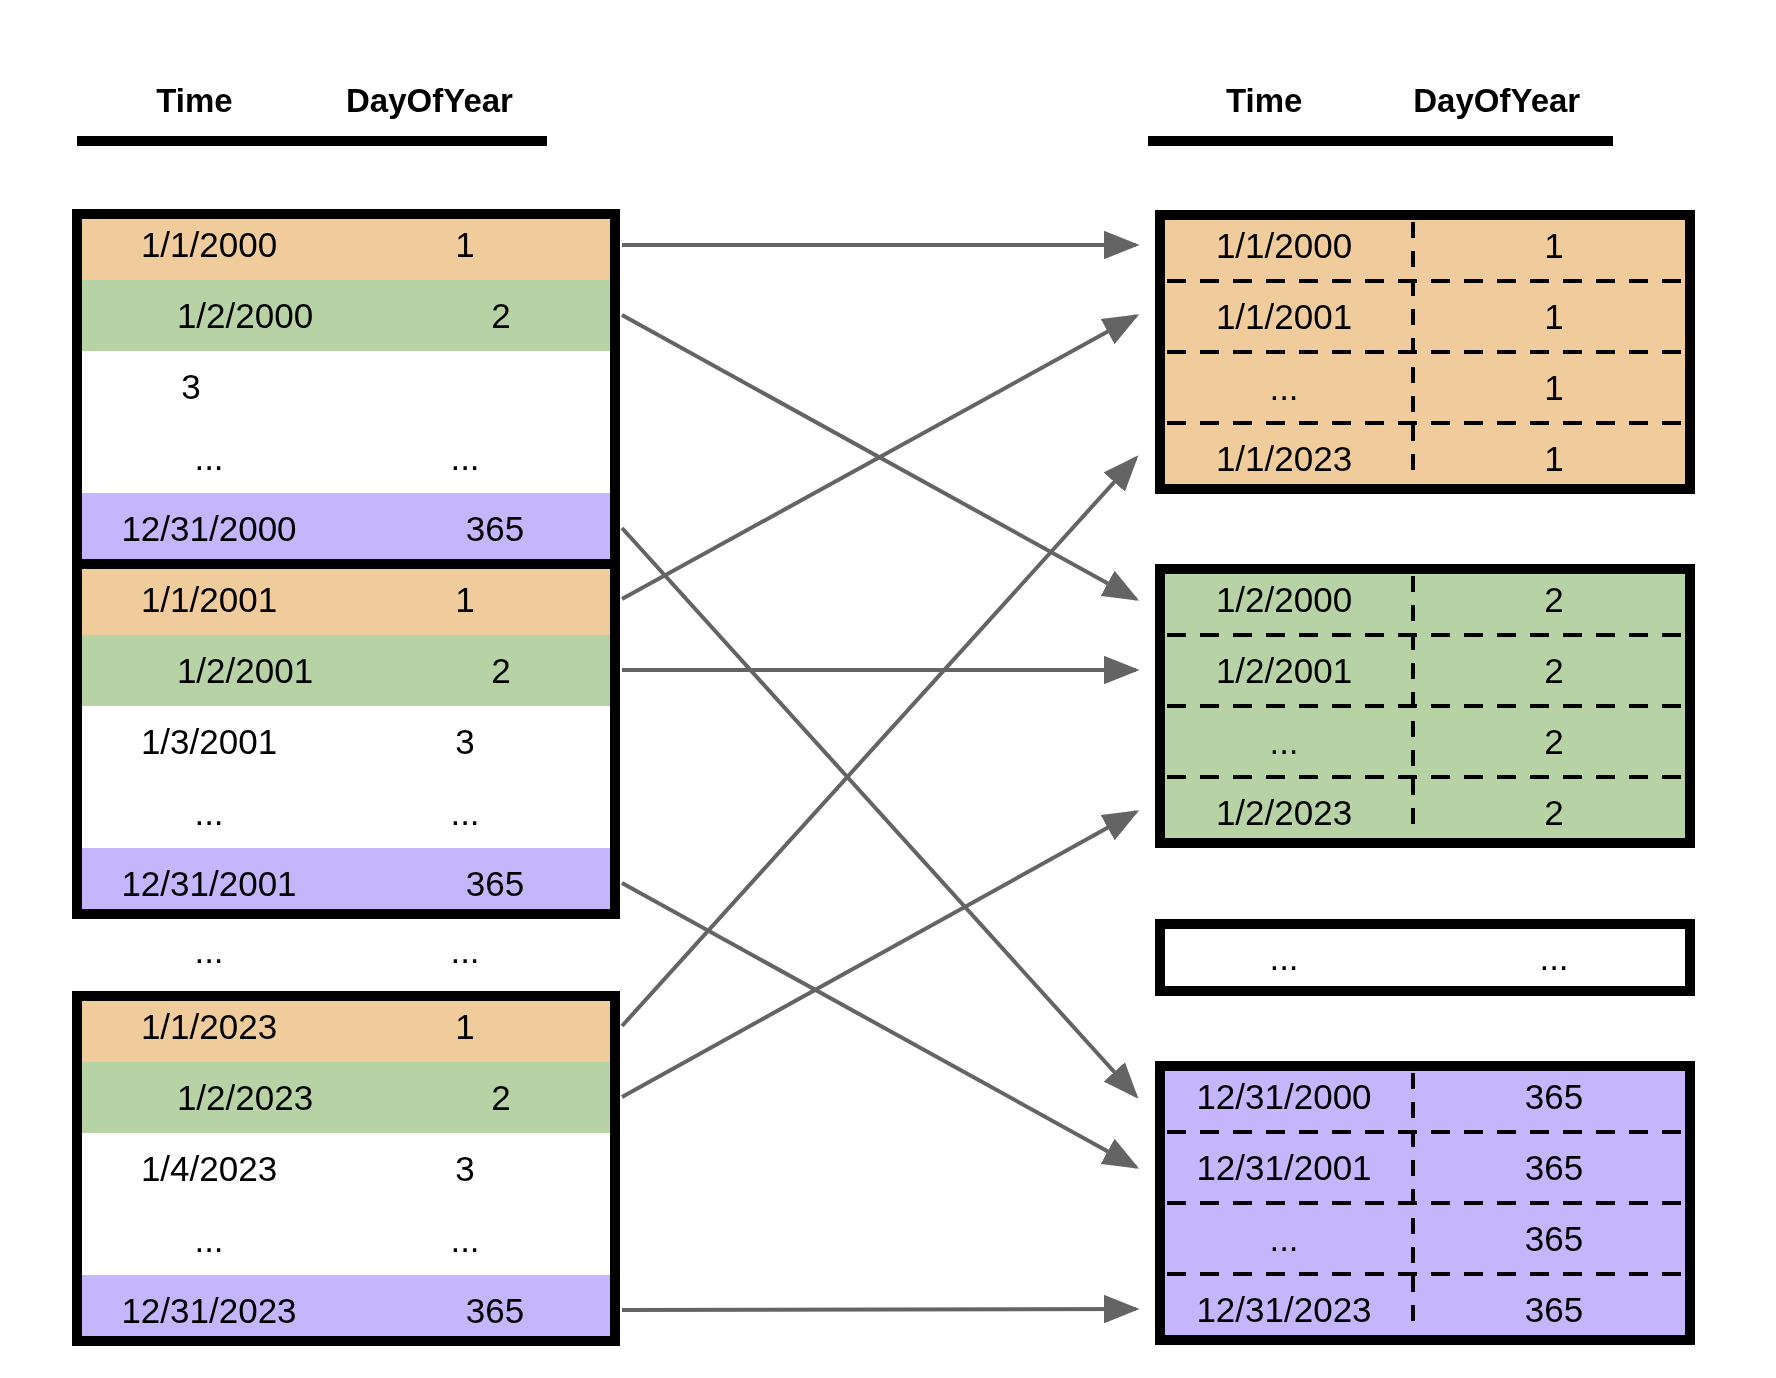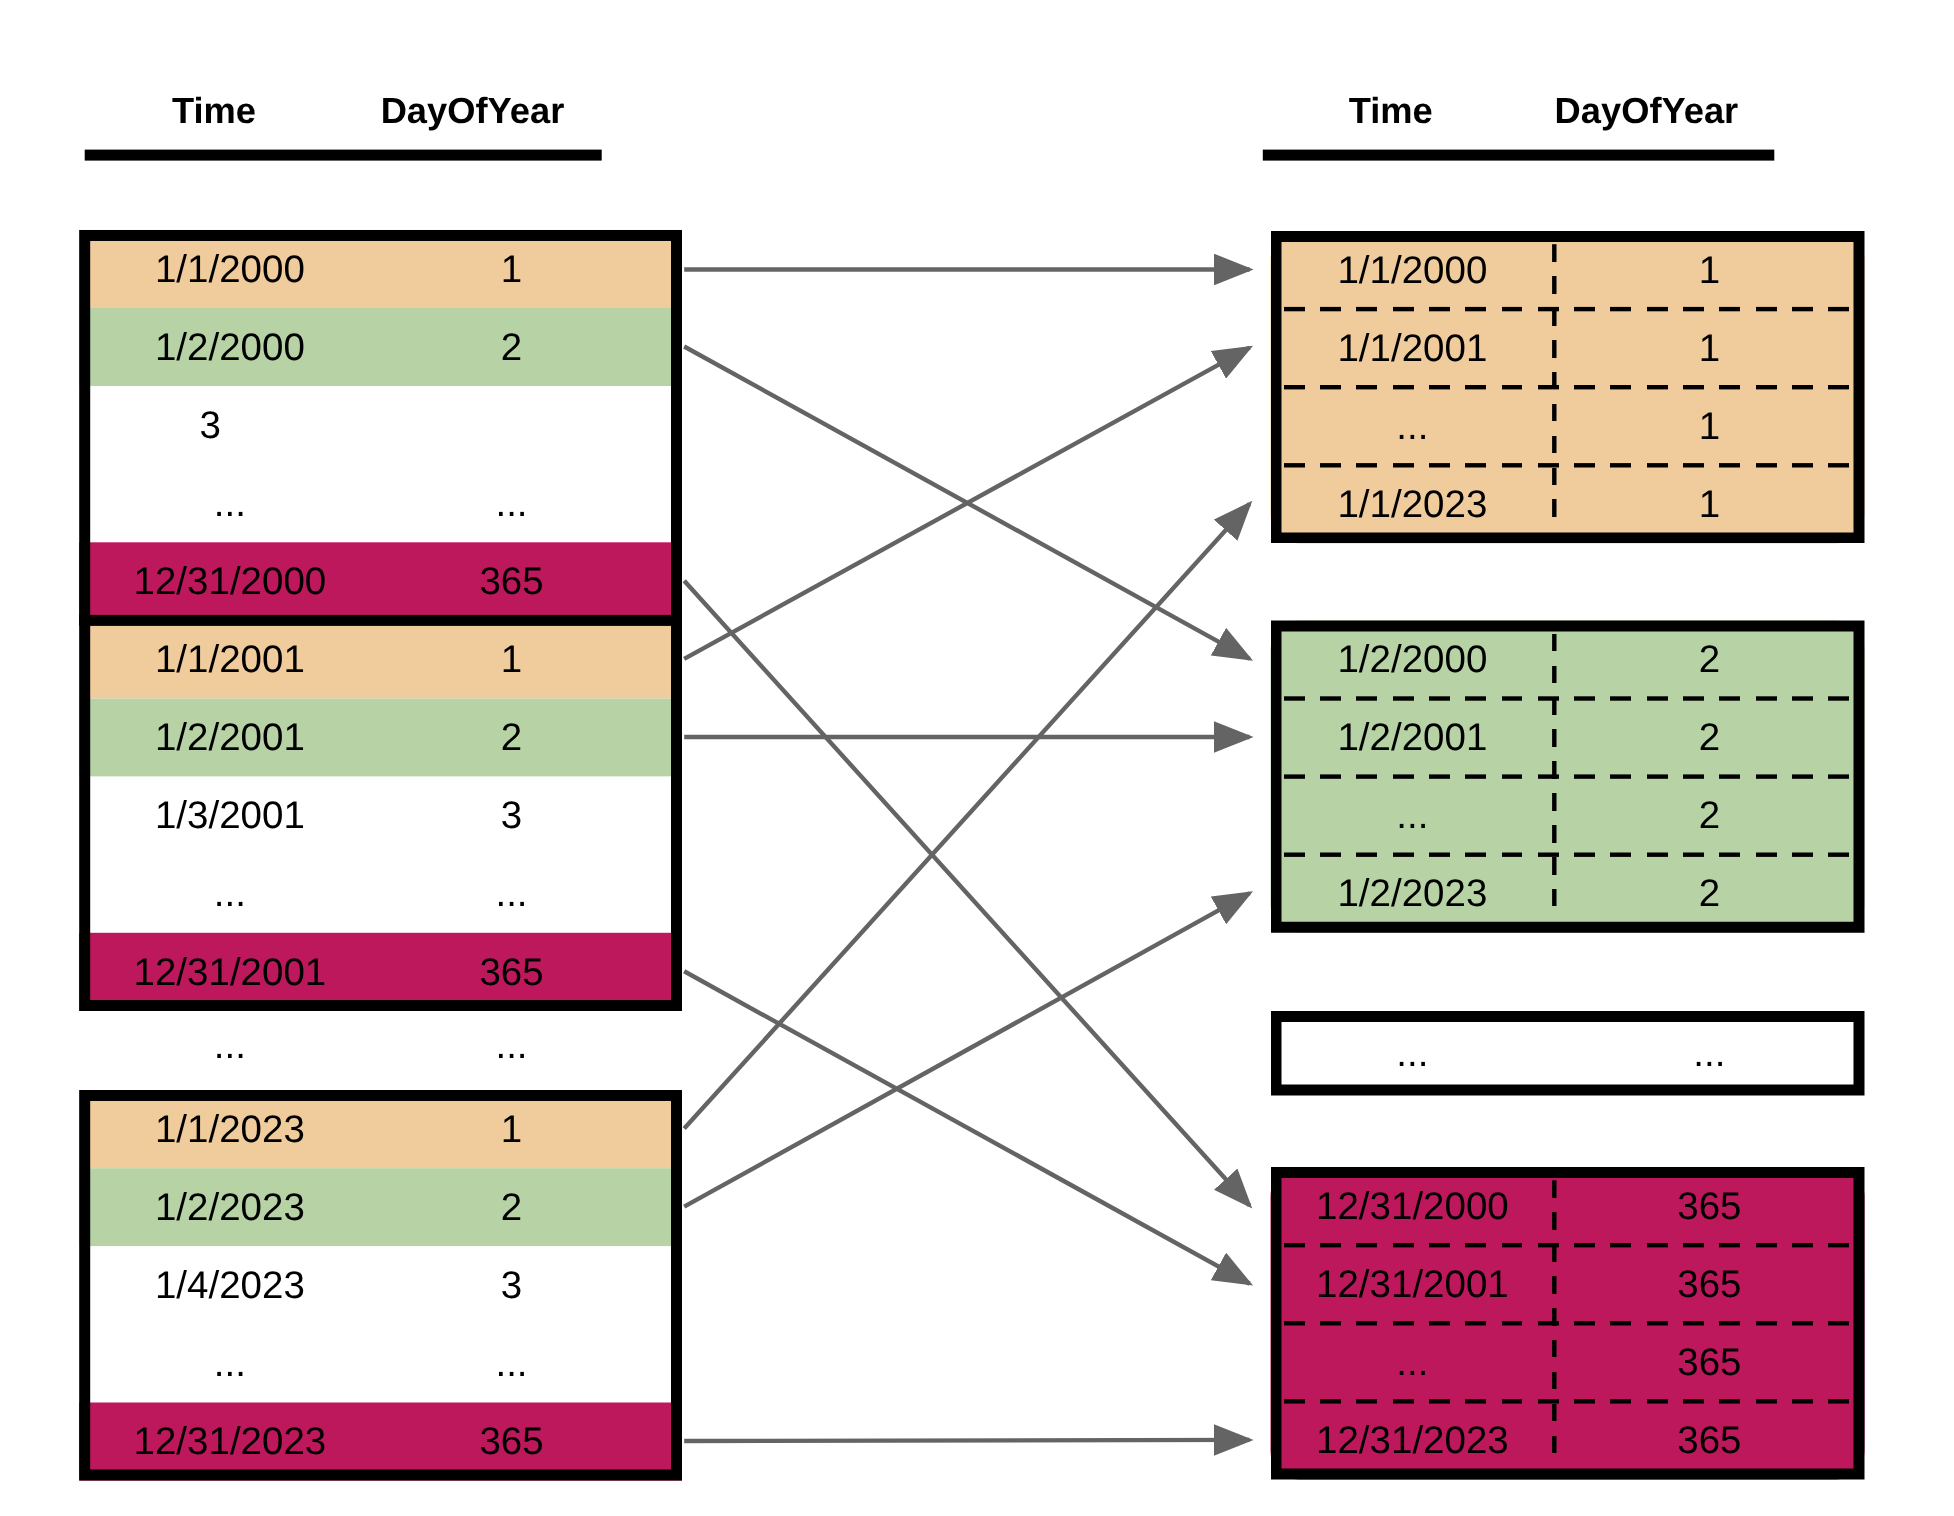--- a/index.html
+++ b/index.html
@@ -13,23 +13,23 @@
   
   .tbl{box-sizing:border-box;border-radius:26px;}
   .tbl .inset{position:absolute;inset:0;box-shadow:inset 0 0 0 10px #000;pointer-events:none;}
   .row{display:flex;height:71px;align-items:center;font-size:35px;}
   .row.tall{height:77px;}
   .lt .c1{width:274px;text-align:center;}
   .lt .c2{width:238px;text-align:center;}
   .rt .c1{width:258px;text-align:center;}
   .rt .c2{width:282px;text-align:center;}
   .orange{background:#F0CC9D;}
-  .green{background:#B7D3A6;}
+  .green{background:#B7D3A6;justify-content:flex-end;}
   .white{background:#ffffff;}
-  .blue{background:#be185d;}
+  .blue{background:#c4b5fd;gap:30px;}
   .divider{position:absolute;left:0;right:0;height:10px;background:#000;}
   .hdash{position:absolute;left:12px;right:12px;height:4px;
          background:repeating-linear-gradient(90deg,#000 0 19px,transparent 19px 33px);}
   .vdash{position:absolute;top:12px;bottom:12px;width:4px;left:256px;
          background:repeating-linear-gradient(180deg,#000 0 16px,transparent 16px 29px);}
   .gaprow{display:flex;align-items:center;font-size:35px;}
   svg{position:absolute;left:0;top:0;}
 </style>
 </head>
 <body>

